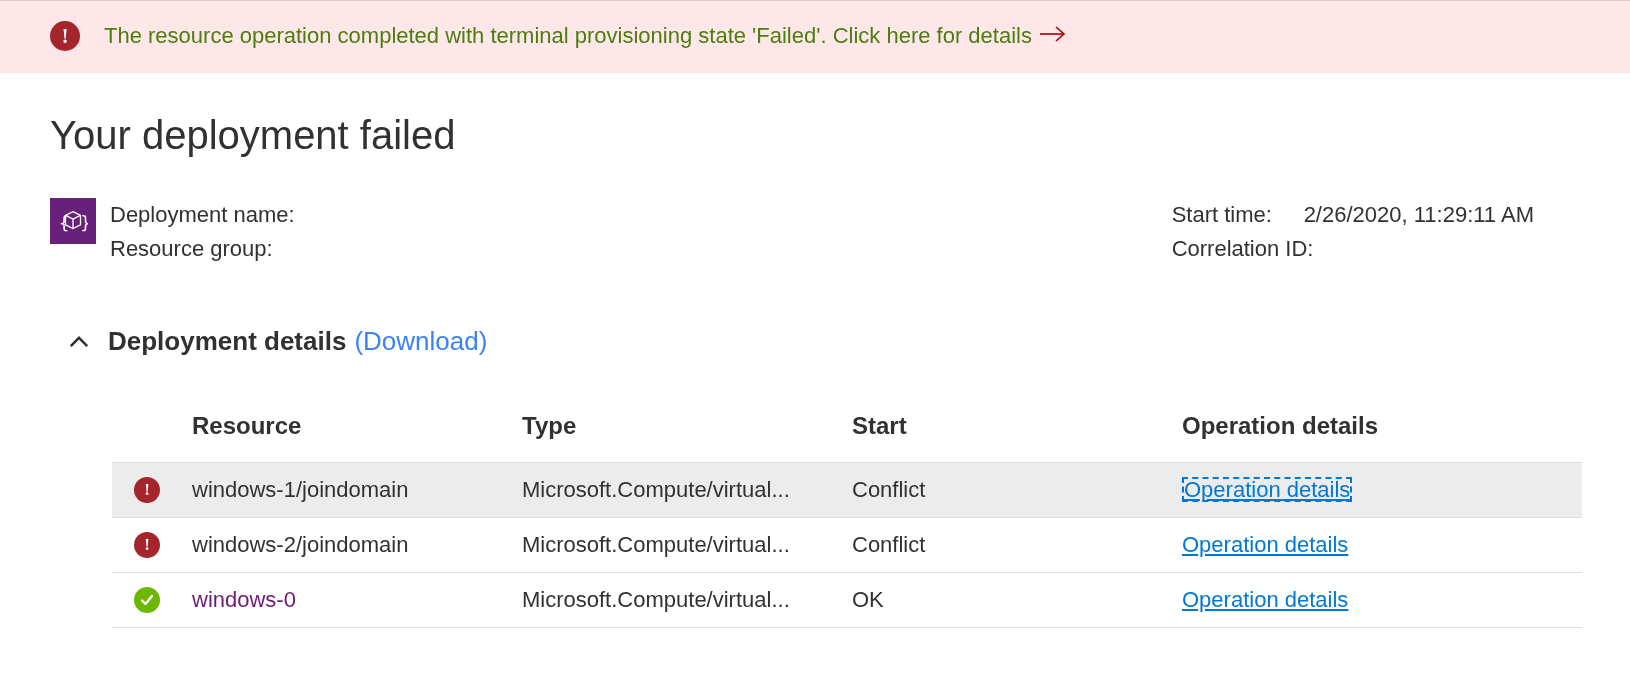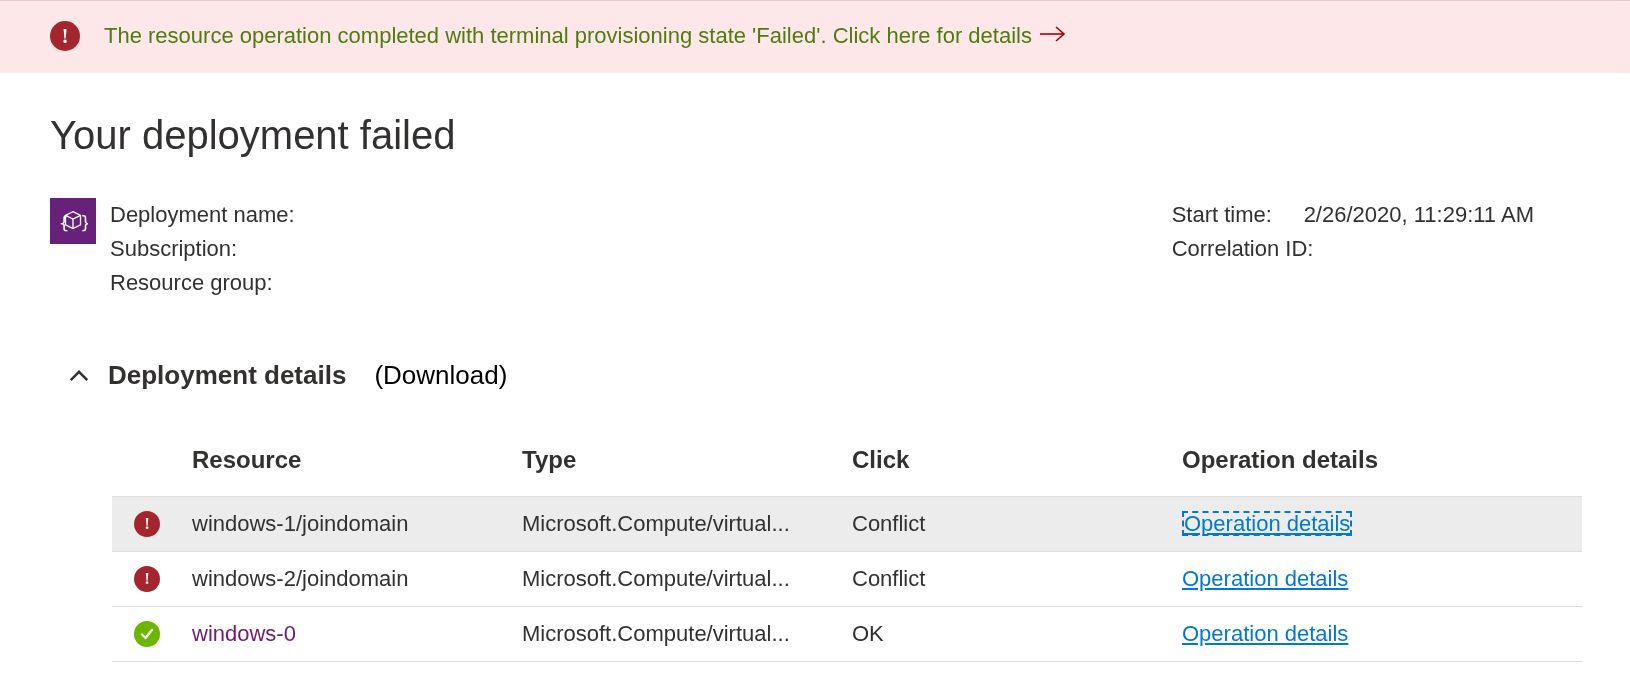--- a/index.html
+++ b/index.html
@@ -16,21 +16,21 @@
   .meta-row{display:flex}
   .badge{width:46px;height:46px;background:#68217A;display:flex;align-items:center;justify-content:center;flex:0 0 auto;color:#fff}
   .meta-left{margin-left:14px;font-size:22px;line-height:34px}
   .meta-right{margin-left:auto;padding-right:96px;font-size:22px;line-height:34px}
   .kv{display:flex}
   .kv .k{min-width:132px}
   .section{margin-top:60px;display:flex;align-items:flex-end}
   .chev{margin-left:18px;margin-right:18px}
   .chev svg{width:22px;height:22px}
   .sec-title{font-size:26px;font-weight:600}
-  .dl{font-size:26px;color:#000000;margin-left:28px;text-decoration:none}
+  .dl{font-size:26px;color:#3b82f6;margin-left:8px;text-decoration:none}
   .table{margin-top:55px;margin-left:62px;width:1470px;border-collapse:collapse}
   .th{font-size:24px;font-weight:700;text-align:left;padding:0 0 22px 0}
   .col-ic{width:80px}
   .col-res{width:330px}
   .col-type{width:330px}
   .col-st{width:330px}
   .tr{border-top:1px solid #e1dfdd;border-bottom:1px solid #e1dfdd}
   .tr.sel{background:#ececec}
   .td{font-size:22px;padding:14px 0}
   .td.ic{padding-left:22px}
@@ -60,21 +60,20 @@
     <div class="badge">
       <svg width="30" height="30" viewBox="0 0 32 32">
             <text x="1" y="24" font-size="18" fill="#fff" font-family="Consolas,monospace">{</text>
             <text x="24" y="24" font-size="18" fill="#fff" font-family="Consolas,monospace">}</text>
             <path d="M16 6 L24 10 L24 20 L16 24 L8 20 L8 10 Z" fill="none" stroke="#fff" stroke-width="1.4"></path>
             <path d="M8 10 L16 14 L24 10 M16 14 L16 24" fill="none" stroke="#fff" stroke-width="1.4"></path>
           </svg>
     </div>
     <div class="meta-left">
       <div>Deployment name:</div>
-      <div>Subscription:</div>
       <div>Resource group:</div>
     </div>
     <div class="meta-right">
       <div class="kv">
         <span class="k">Start time:</span>
         <span>2/26/2020, 11:29:11 AM</span>
       </div>
       <div class="kv">
         <span class="k" style="min-width:auto">Correlation ID:</span>
         <span></span>
@@ -91,21 +90,21 @@
     <span class="sec-title">Deployment details</span>
     <a class="dl" href="#">(Download)</a>
   </div>
 
   <table class="table">
     <thead>
       <tr>
         <th class="th col-ic"></th>
         <th class="th col-res">Resource</th>
         <th class="th col-type">Type</th>
-        <th class="th col-st">Click</th>
+        <th class="th col-st">Start</th>
         <th class="th">Operation details</th>
       </tr>
     </thead>
     <tbody>
       <tr class="tr sel">
         <td class="td ic">
               <div class="err-icon sm">!</div>
             </td>
         <td class="td">windows-1/joindomain</td>
         <td class="td">Microsoft.Compute/virtual...</td>

